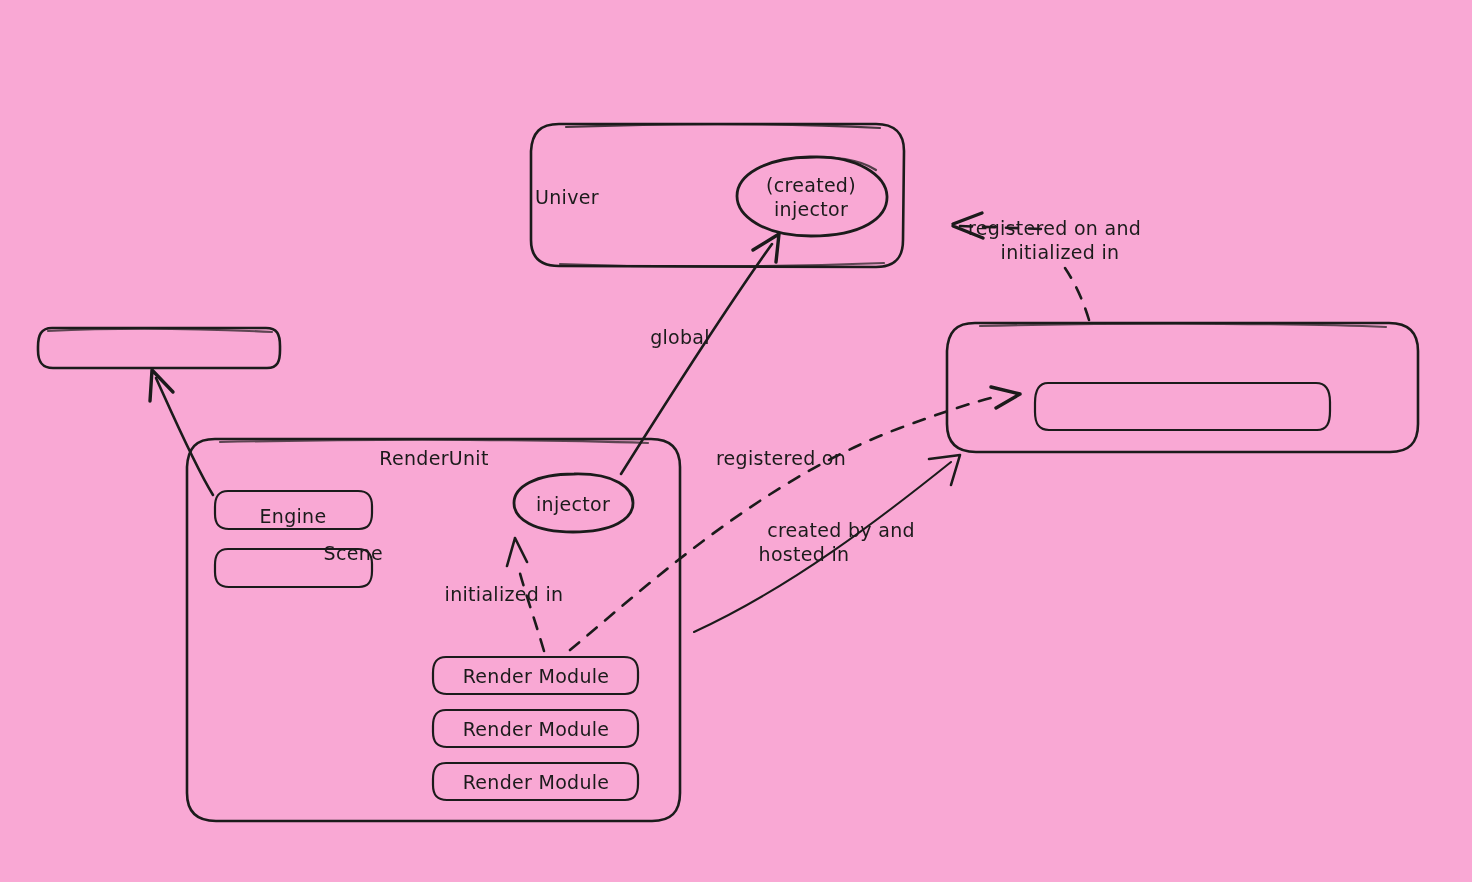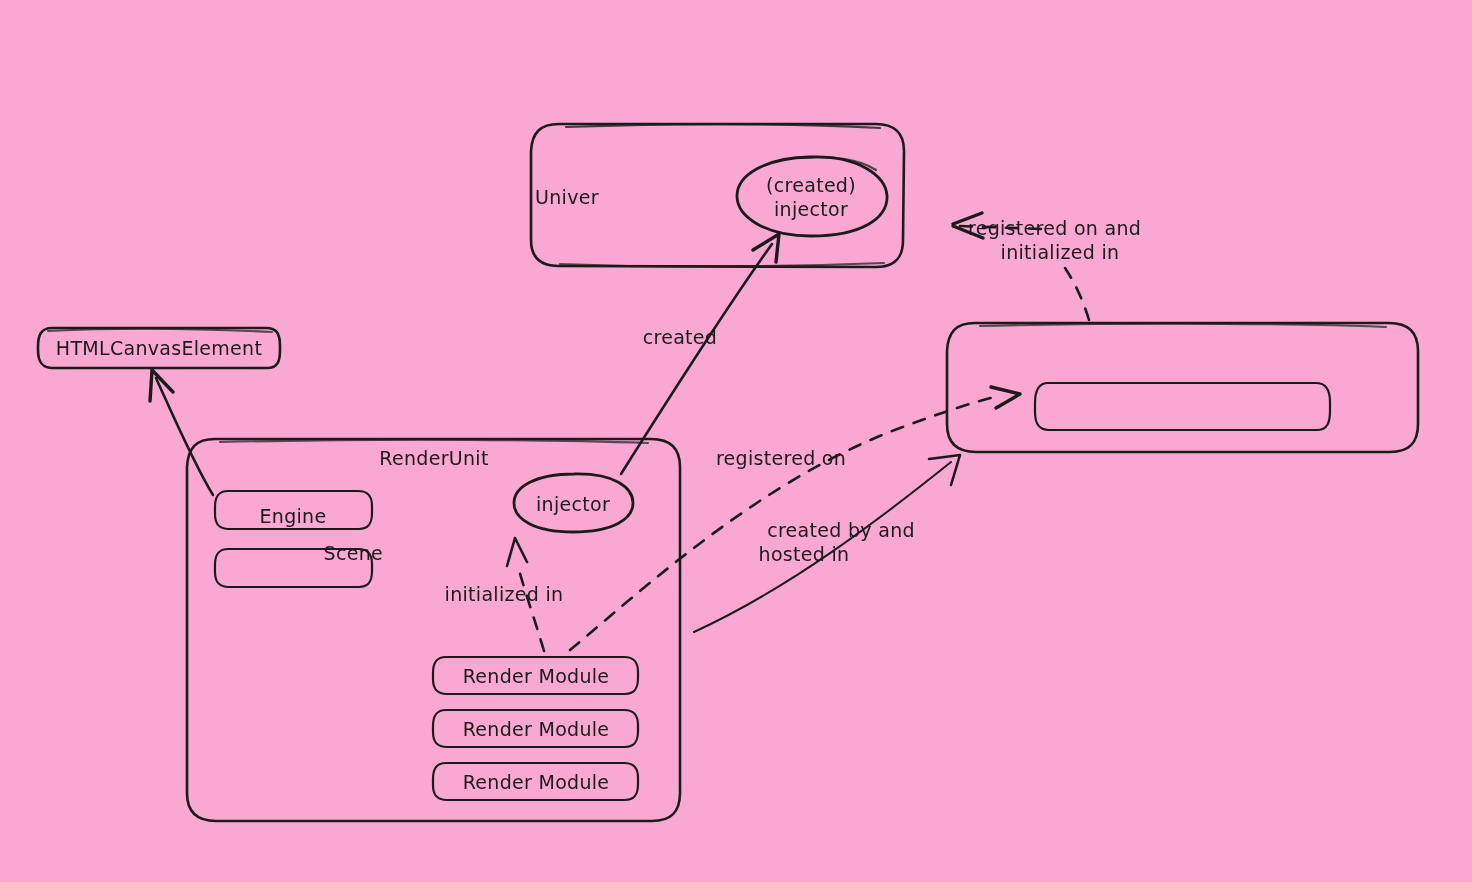--- a/index.html
+++ b/index.html
@@ -203,40 +203,39 @@
       <path class="arrow-head-fat" d="M152,370 L150,401 M152,370 L173,392"></path>
     </g>
 
   </svg>
 
   <div class="lbl lbl-node" style="left:535px; top:186px; width:120px;">Univer</div>
 
   <div class="lbl lbl-node lbl-center" style="left:811px; top:174px; width:160px;">(created)</div>
   <div class="lbl lbl-node lbl-center" style="left:811px; top:198px; width:160px;">injector</div>
 
-  <div class="lbl lbl-node lbl-center" style="left:159px; top:337px; width:260px;">HTMLCanvasElement</div>
 
   <div class="lbl lbl-node lbl-center" style="left:434px; top:447px; width:240px;">RenderUnit</div>
 
   <div class="lbl lbl-node lbl-center" style="left:293px; top:499px; width:180px;margin-top:6px;">Engine</div>
 
   <div class="lbl lbl-node lbl-center" style="left:293px; top:542px; width:180px;text-align:right;">Scene</div>
 
   <div class="lbl lbl-node lbl-center" style="left:573px; top:493px; width:160px;">injector</div>
 
   <div class="lbl lbl-node lbl-center" style="left:536px; top:665px; width:230px;">Render Module</div>
   <div class="lbl lbl-node lbl-center" style="left:536px; top:718px; width:230px;">Render Module</div>
   <div class="lbl lbl-node lbl-center" style="left:536px; top:771px; width:230px;">Render Module</div>
 
 
 
   <div class="lbl lbl-edge" style="left:968px; top:217px; width:220px;">registered on and</div>
   <div class="lbl lbl-edge lbl-center" style="left:1060px; top:241px; width:220px;">initialized in</div>
 
-  <div class="lbl lbl-edge lbl-center" style="left:680px; top:326px; width:140px;">created</div>
+  <div class="lbl lbl-edge lbl-center" style="left:680px; top:326px; width:140px;">global</div>
 
   <div class="lbl lbl-edge lbl-center" style="left:504px; top:583px; width:200px;">initialized in</div>
 
   <div class="lbl lbl-edge lbl-center" style="left:781px; top:447px; width:220px;">registered on</div>
 
   <div class="lbl lbl-edge lbl-center" style="left:841px; top:519px; width:250px;">created by and</div>
   <div class="lbl lbl-edge lbl-center" style="left:804px; top:543px; width:250px;">hosted in</div>
 
 </div>
 

